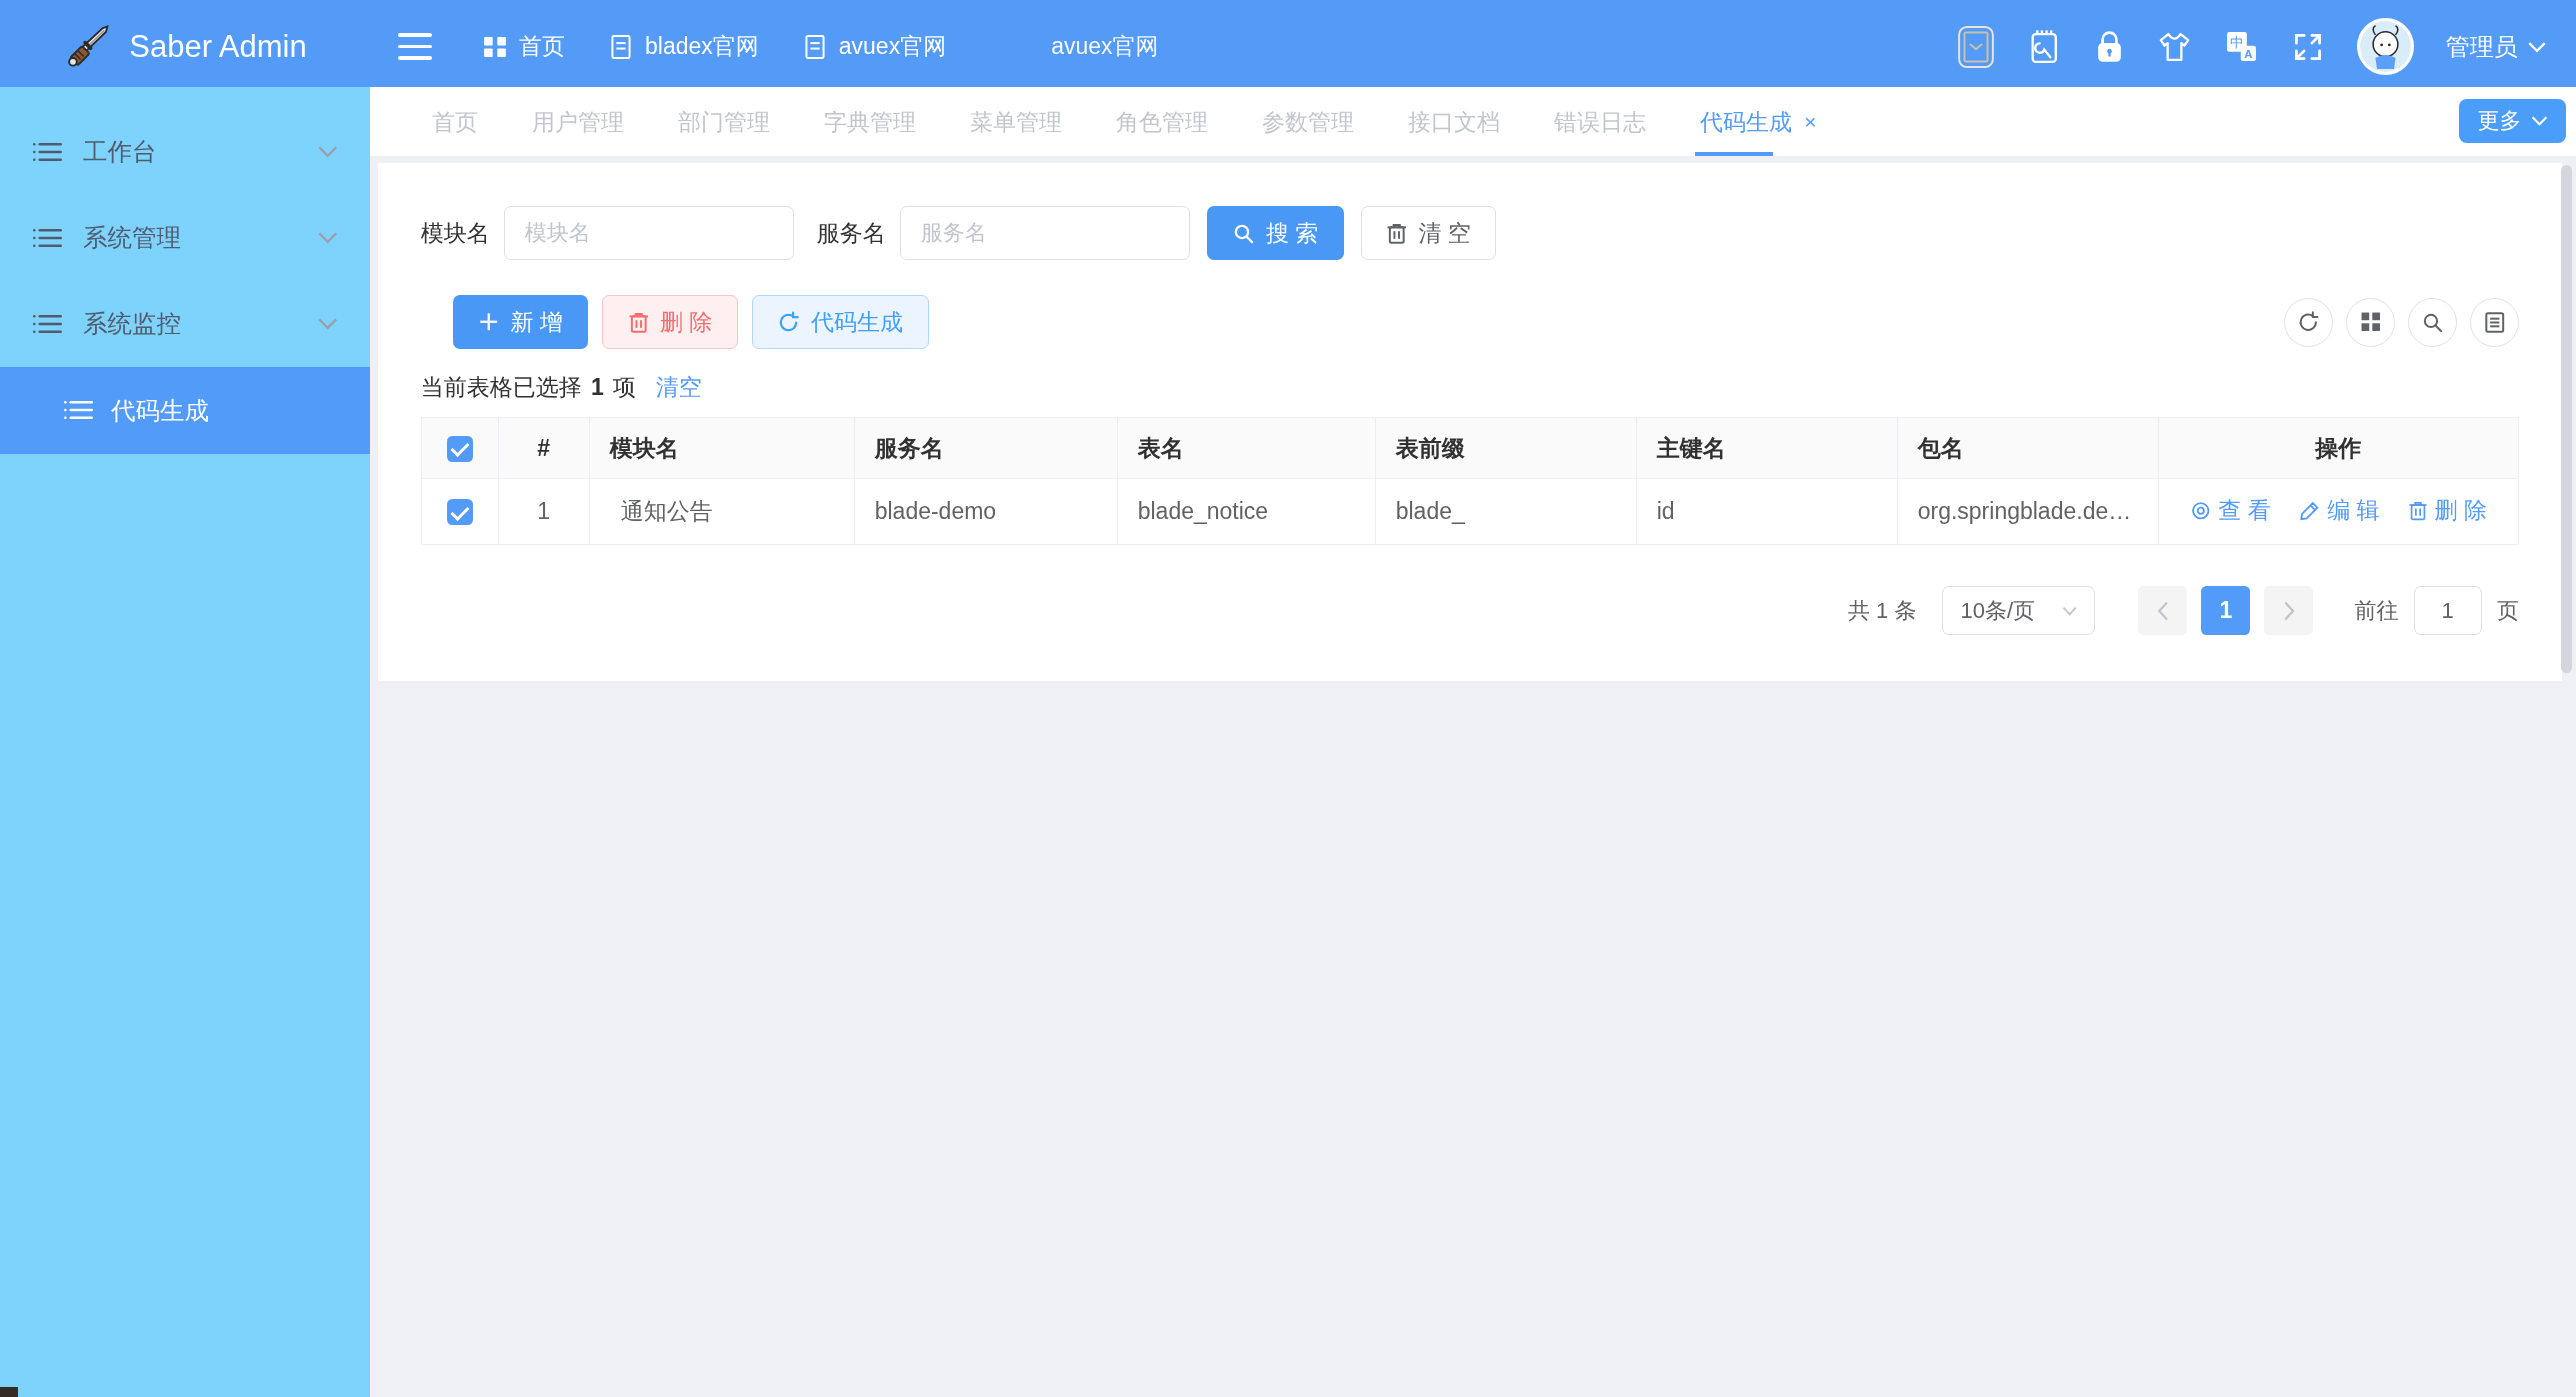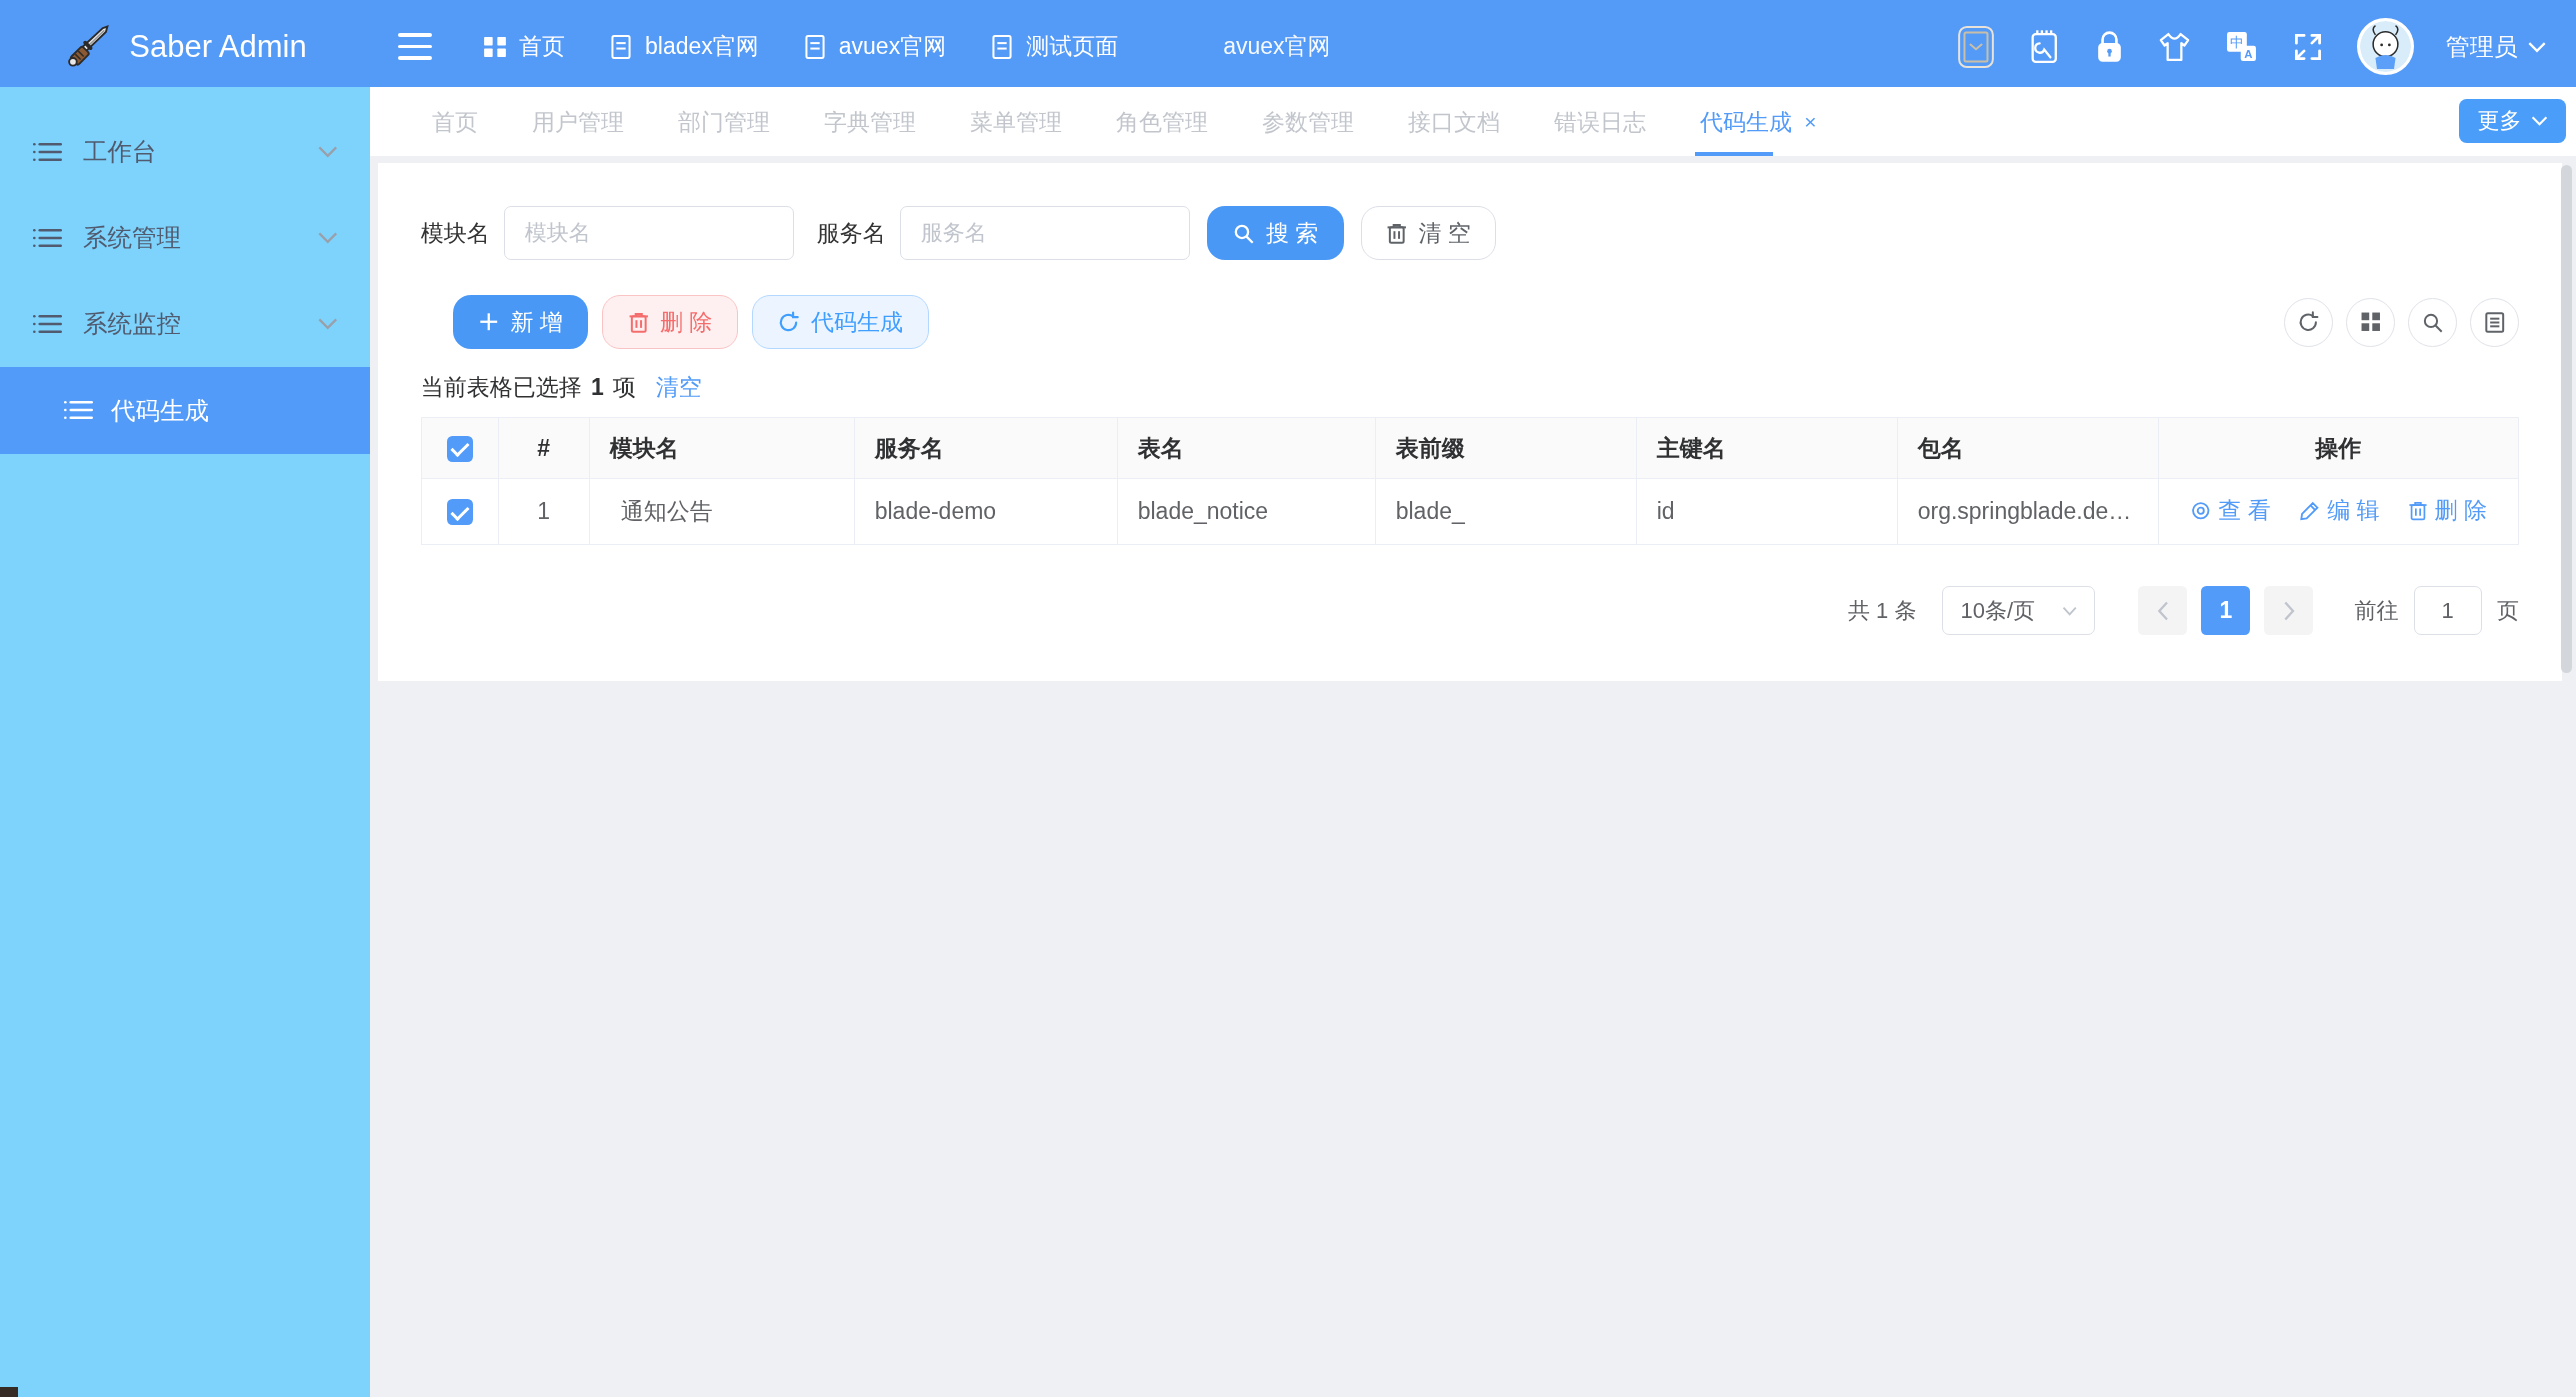--- a/index.html
+++ b/index.html
@@ -41,21 +41,21 @@
 
   
   .content{position:absolute;left:370px;top:156px;right:0;bottom:0;background:var(--pagebg);}
   .card{position:absolute;left:7.7px;top:7px;right:14px;height:518px;background:#fff;padding:43px 43px 0 43px;}
 
   .search-row{display:flex;align-items:center;height:54px;margin-bottom:35px;}
   .flabel{font-size:23px;color:#333;margin-right:14px;white-space:nowrap;}
   .inp{width:290px;height:54px;border:1.5px solid var(--bd);border-radius:7px;padding:0 20px;font-size:22px;color:var(--txt);outline:none;}
   .inp::placeholder{color:var(--ph);}
   .lbl2{margin-left:23px;}
-  .btn{height:54px;border-radius:18px;font-size:23px;display:inline-flex;align-items:center;gap:10.7px;padding:0 24.5px;border:1.5px solid transparent;cursor:pointer;white-space:nowrap;background:#fff;}
+  .btn{height:54px;border-radius:7px;font-size:23px;display:inline-flex;align-items:center;gap:10.7px;padding:0 24.5px;border:1.5px solid transparent;cursor:pointer;white-space:nowrap;background:#fff;}
   .btn-primary{background:#4998F5;color:#fff;margin-left:17px;}
   .btn-plain{border-color:var(--bd);color:#5F6368;margin-left:17px;}
   .btn-danger-plain{background:#FEF0F0;border-color:#FBC4C4;color:#F56C6C;margin-left:14px;}
   .btn-blue-plain{background:#ECF5FF;border-color:#B3D8FF;color:#409EFF;margin-left:14px;}
   .btn-add{background:#4998F5;color:#fff;}
 
   .btn-row{display:flex;align-items:center;height:54px;padding-left:32px;}
   .tool-circles{margin-left:auto;display:flex;gap:13px;}
   .circle{width:49px;height:49px;border-radius:50%;border:1.5px solid #DFE2E8;background:#fff;color:#5F6368;display:flex;align-items:center;justify-content:center;cursor:pointer;}
 
@@ -135,30 +135,20 @@
       </div>
       <div class="titem">
         <span>
           <svg width="28" height="28" viewBox="0 0 36 36" fill="none" stroke="#fff" stroke-width="2.6">
             <rect x="7" y="4" width="22" height="28" rx="2"></rect>
               <line x1="12" y1="13" x2="24" y2="13"></line>
               <line x1="12" y1="20" x2="24" y2="20"></line>
           </svg>
         </span>
         <span>avuex官网</span>
-      </div>
-      <div class="titem">
-        <span>
-          <svg width="28" height="28" viewBox="0 0 36 36" fill="none" stroke="#fff" stroke-width="2.6">
-            <rect x="7" y="4" width="22" height="28" rx="2"></rect>
-              <line x1="12" y1="13" x2="24" y2="13"></line>
-              <line x1="12" y1="20" x2="24" y2="20"></line>
-          </svg>
-        </span>
-        <span>测试页面</span>
       </div>
     </nav>
 
     <div class="topsearch">avuex官网</div>
 
     <div class="topright">
       <span class="tic">
         <svg width="40" height="46" viewBox="0 0 52 60" fill="none" stroke="#E8E2D8" stroke-width="2.6">
           <rect x="4" y="4" width="44" height="52" rx="10"></rect>
           <rect x="11" y="11" width="30" height="38" rx="2" stroke="#C9BFA8"></rect>

